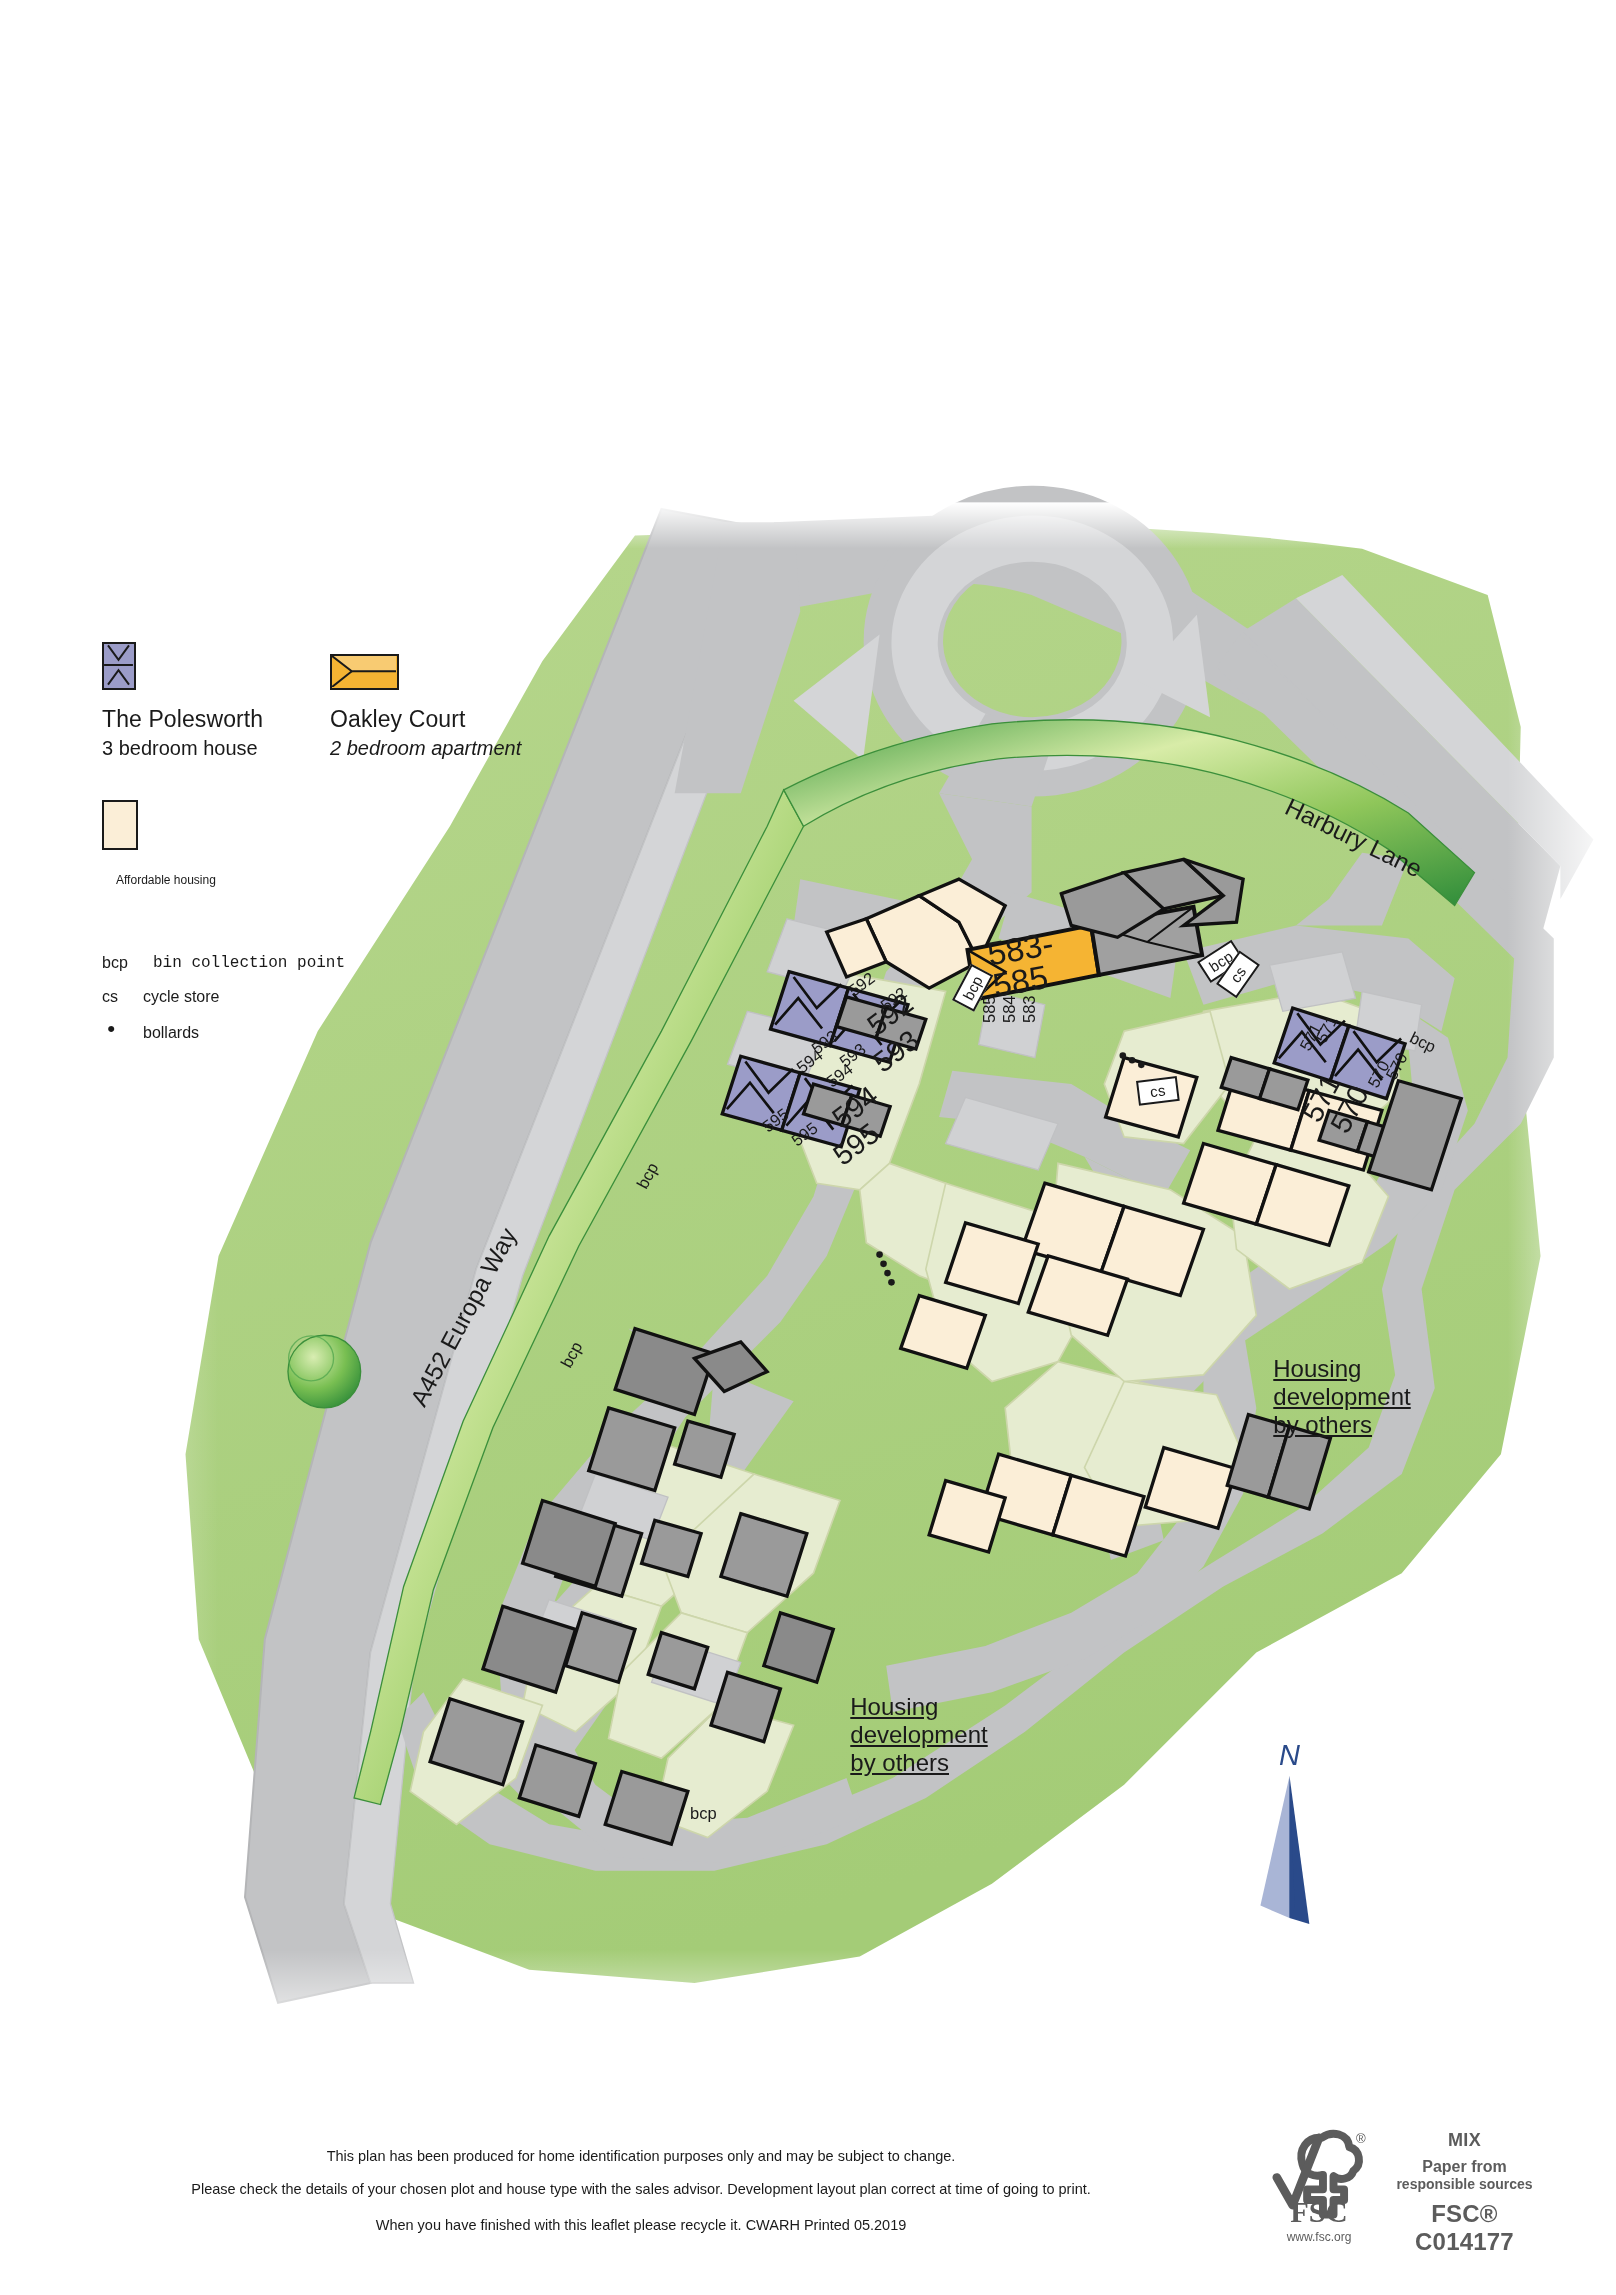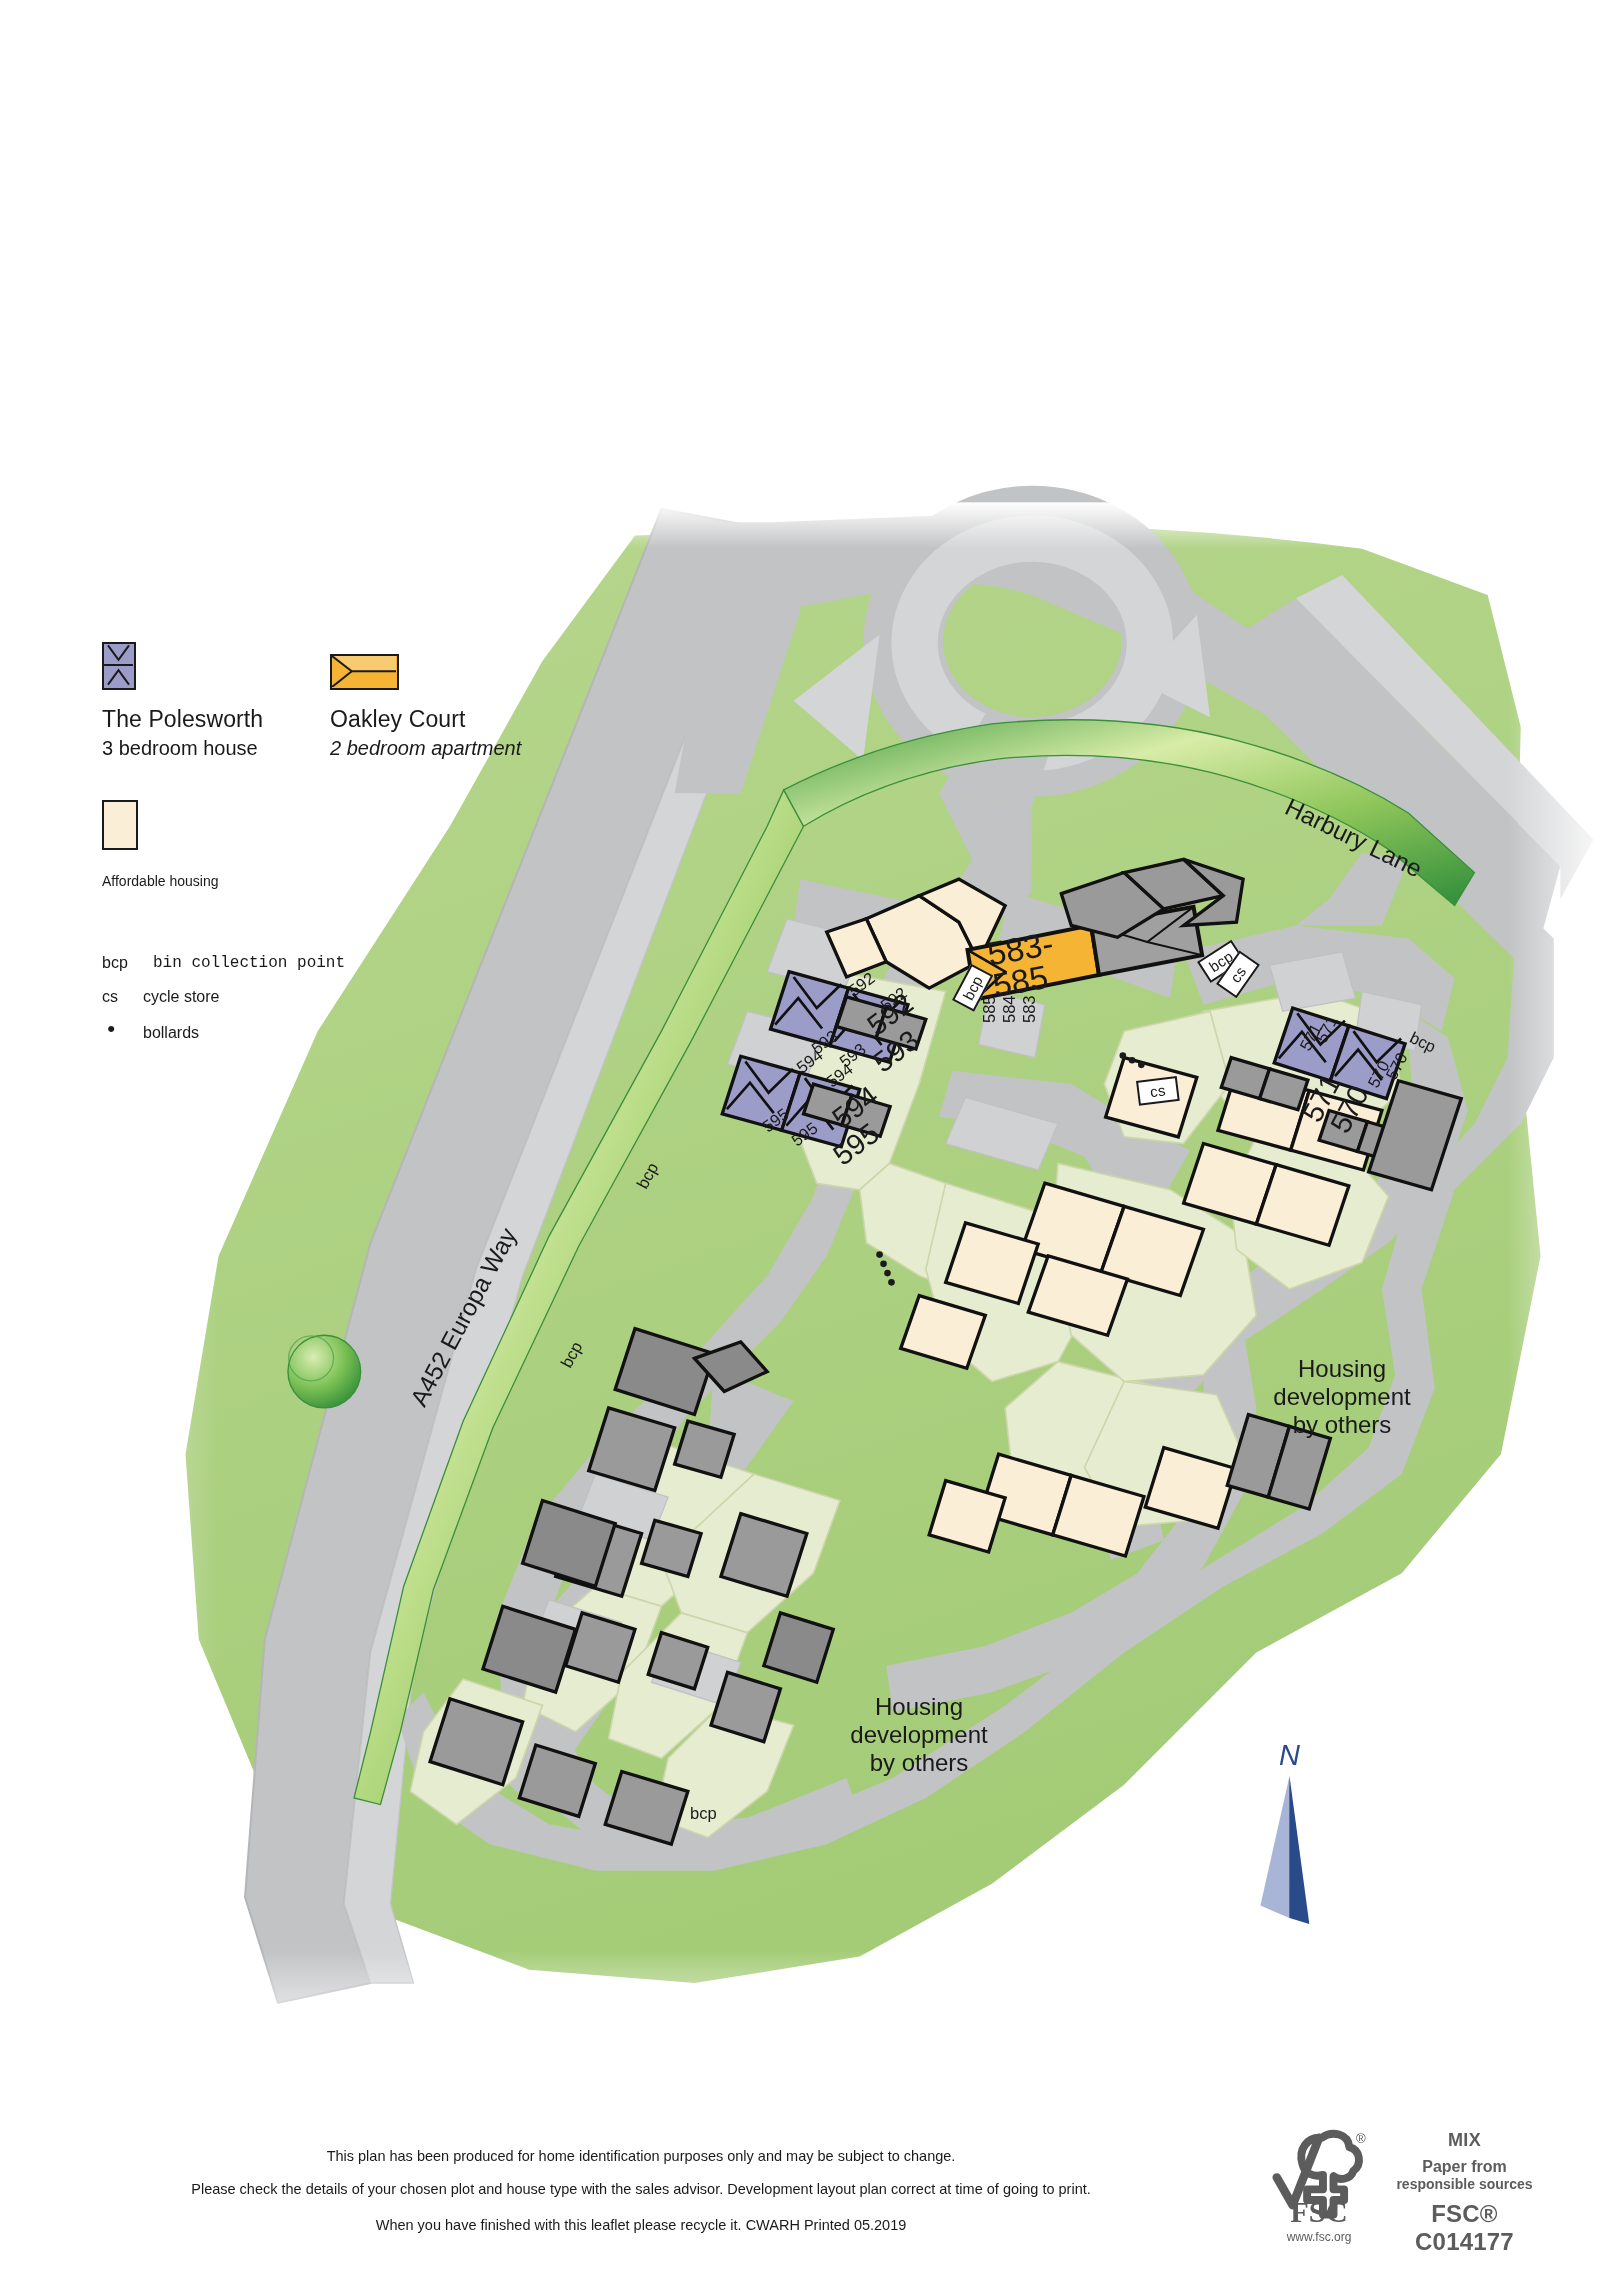--- a/index.html
+++ b/index.html
@@ -54,21 +54,21 @@
   .lg-sub {
     position: absolute;
     font-size: 20px;
     color: #1a1a1a;
     white-space: nowrap;
   }
   #poles-title { left: 0px; top: 71px; }
   #poles-sub   { left: 0px; top: 102px; }
   #oak-title   { left: 228px; top: 71px; }
   #oak-sub     { left: 228px; top: 102px; font-style: italic; }
-  #aff-label   { left: 0px; top: 238px; font-size: 14px; }
+  #aff-label   { left: 14px; top: 238px; font-size: 12px; }
 
   .abbr-row { position: absolute; font-size: 16px; color: #1a1a1a; white-space: nowrap; }
   .abbr-key { position: absolute; font-size: 16px; color: #1a1a1a; }
   #abbr1-k { left: 0px;  top: 319px; }
   #abbr1-v { left: 51px; top: 319px; font-family: Liberation Mono, monospace; }
   #abbr2-k { left: 0px;  top: 353px; }
   #abbr2-v { left: 41px; top: 353px; }
   #abbr3-d { left: 5.3px;  top: 387px; font-size: 22.5px; line-height: 14.5px; }
   #abbr3-v { left: 41px; top: 389px; }
 
@@ -89,24 +89,24 @@
     transform-origin: 0 0;
   }
   #lbl-a452 {
     left: 405px; top: 1398px;
     font-size: 24.5px;
     transform: rotate(-62deg);
     transform-origin: 0 0;
   }
   .hdo {
     position: absolute;
-    text-align: center;
     font-size: 24px;
     line-height: 1.16;
     color: #1a1a1a;
+    text-decoration: underline;
   }
   #hdo-right { left: 1342px; top: 1355px; transform: translateX(-50%); }
   #hdo-bottom { left: 919px; top: 1693px; transform: translateX(-50%); }
 
   
   .plotnum {
     position: absolute;
     color: #1a1a1a;
     white-space: nowrap;
     font-family: "Liberation Sans", sans-serif;

